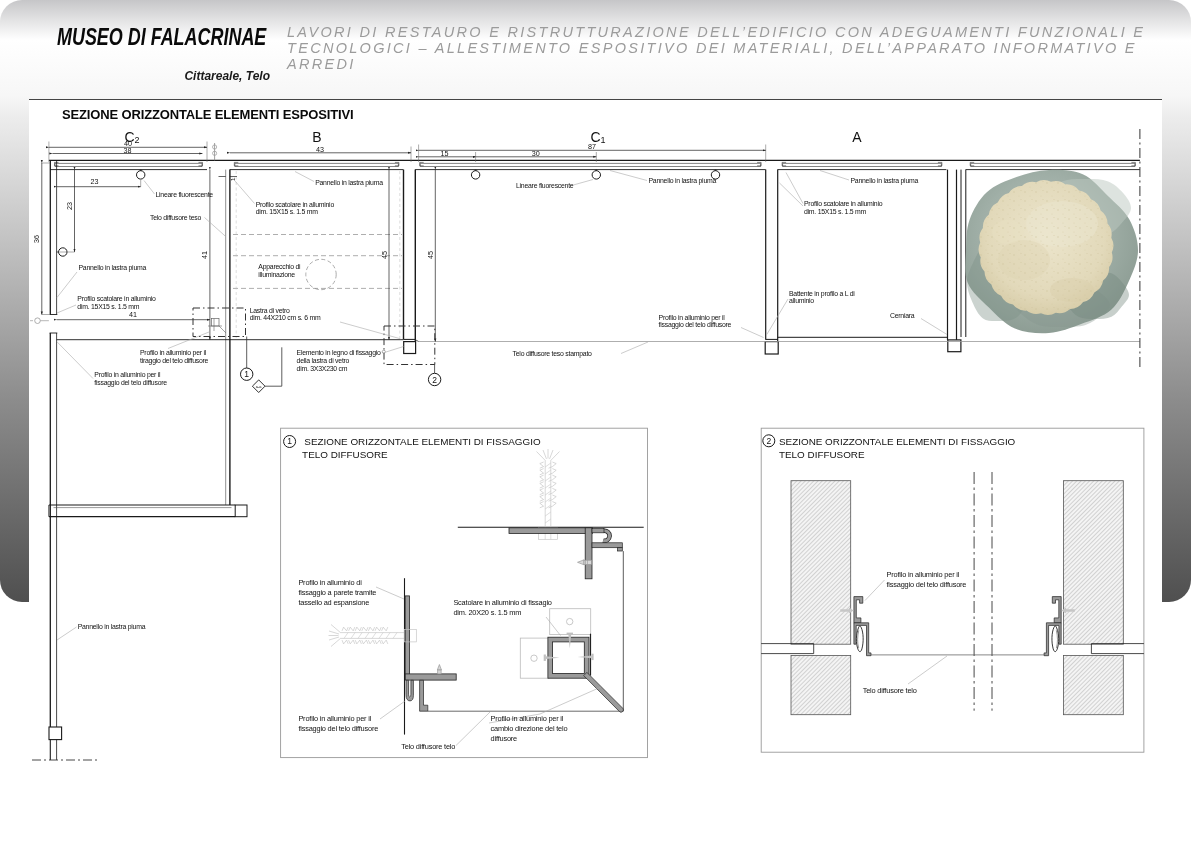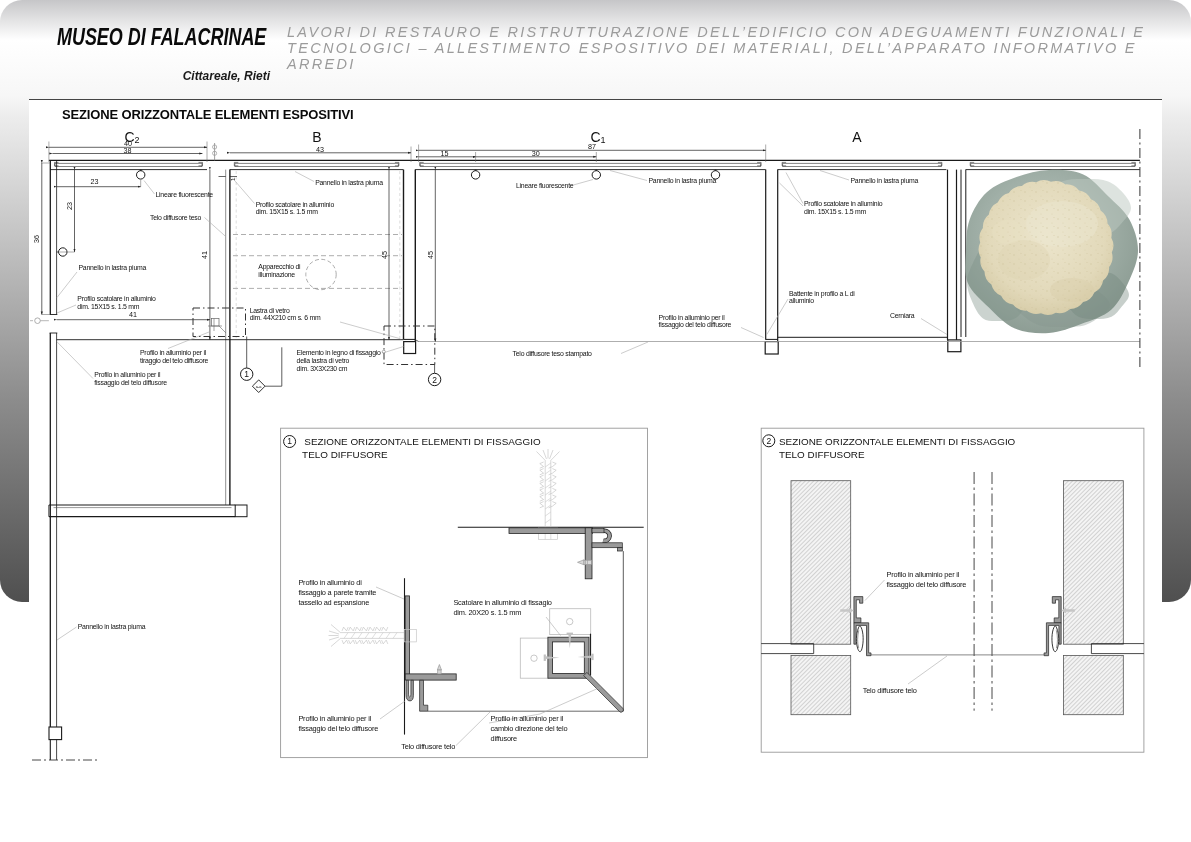--- a/index.html
+++ b/index.html
@@ -16,21 +16,21 @@
 <body>
 
 <div class="page">
 
 <div class="panel"></div>
 
 <div class="hdrline"></div>
 
 <div class="museo">MUSEO DI FALACRINAE</div>
 
-<div class="citta">Cittareale, Rieti</div>
+<div class="citta">Cittareale, Telo</div>
 
 <div class="sub">LAVORI DI RESTAURO E RISTRUTTURAZIONE DELL’EDIFICIO CON ADEGUAMENTI FUNZIONALI E<br>TECNOLOGICI – ALLESTIMENTO ESPOSITIVO DEI MATERIALI, DELL’APPARATO INFORMATIVO E<br>ARREDI</div>
 
 <div class="sezmain">SEZIONE ORIZZONTALE ELEMENTI ESPOSITIVI</div>
 <svg width="1191" height="842" viewBox="0 0 1191 842" font-family="Liberation Sans, sans-serif">
 <defs>
 <marker id="da" viewBox="0 0 10 10" refX="1.5" refY="5" markerWidth="5.2" markerHeight="5.2" orient="auto-start-reverse">
 <path d="M10,2.2 L1,5 L10,7.8 Z" fill="#222"></path>
         </marker>
 <marker id="db" viewBox="0 0 10 10" refX="8.5" refY="5" markerWidth="5.2" markerHeight="5.2" orient="auto">

